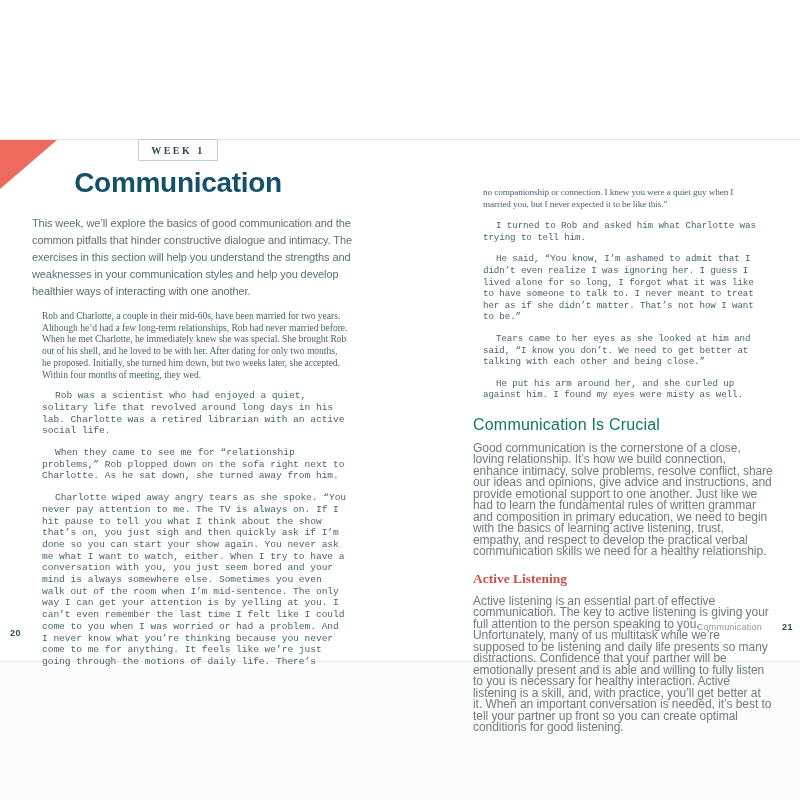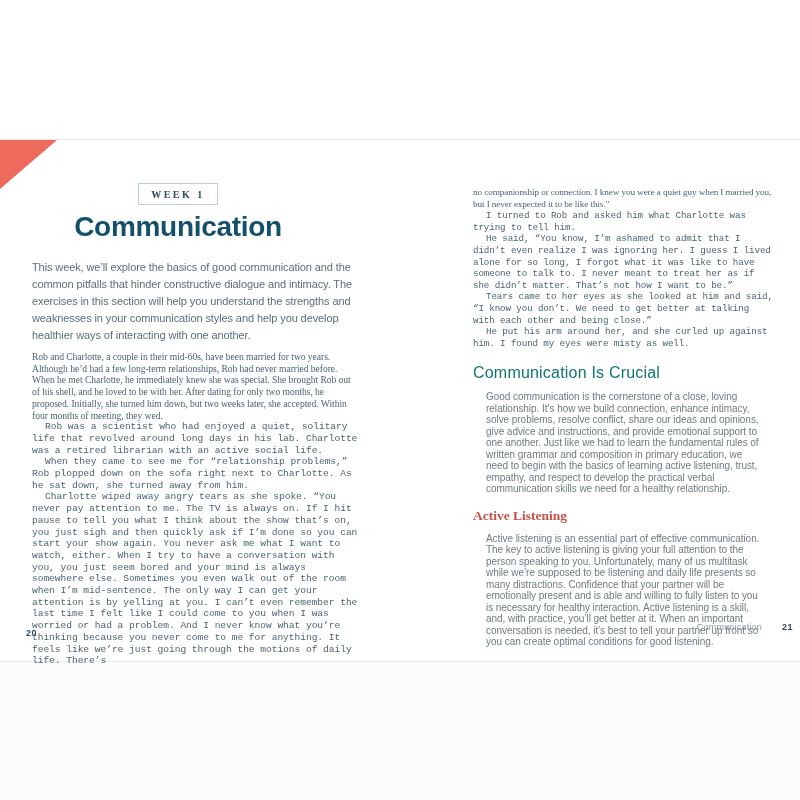--- a/index.html
+++ b/index.html
@@ -9,50 +9,50 @@
   .rule { position:absolute; left:0; right:0; height:1px; background:#e8e8e8; }
   .rule-top { top:139px; }
   .rule-bottom { top:661px; }
   .below-strip { position:absolute; top:662px; left:0; right:0; bottom:0; background:#fcfcfc; }
 
   .corner-triangle { position:absolute; left:0; top:140px; width:0; height:0;
     border-top:49px solid #ee6a5c; border-right:57px solid transparent; }
 
   
   .left-page { position:absolute; left:0; top:139px; width:356px; }
-  .badge-row { margin-top:44px; text-align:center; }
+  .badge-row { text-align:center; }
   .badge { display:inline-block; border:1px solid #bccfd3; padding:5px 12px 4px;
     font-family:"Liberation Serif", serif; font-size:10px; font-weight:bold;
     letter-spacing:2.5px; color:#2c4955; }
   .title { margin:6px 0 0; text-align:center; font-size:28px; font-weight:bold;
     color:#15506b; letter-spacing:-0.3px; }
   .intro { margin:16px 0 0 32px; width:326px; font-size:11px; line-height:17px;
     letter-spacing:-0.1px; color:#5d6f77; }
   .case-heading { margin:12px 0 0 32px; font-size:12px; font-weight:bold;
     letter-spacing:0.3px; color:#2d5a66; }
   .left-body { margin:7px 0 0 32px; width:326px; }
 
-  .serif-body p { margin:0; font-family:"Liberation Serif","DejaVu Serif", serif;
+  .serif-body p { margin:10px; font-family:"Liberation Serif","DejaVu Serif", serif;
     color:#4b6471; }
   .left-body p { font-size:9.6px; line-height:11.7px; letter-spacing:-0.05px; }
   .serif-body p.indent { text-indent:13px;font-family:Liberation Mono, monospace; }
 
   
   .right-page { position:absolute; left:473px; top:139px; width:300px; }
   .right-body { margin-top:48px; }
   .right-body p { font-size:9.2px; line-height:11.6px; letter-spacing:-0.1px; }
   .crucial-heading { margin:15px 0 0; font-size:16px; font-weight:400;
     letter-spacing:0.2px; color:#0f766e; }
-  .sans-body { margin:9px 13px 0; font-size:10px; line-height:11.5px;
+  .sans-body { margin:9px 0 0; font-size:12px; line-height:11.5px;
     letter-spacing:-0.05px; color:#6e7b81; }
   .active-heading { margin:13px 0 0; font-family:"Liberation Serif","DejaVu Serif", serif;
     font-size:13.5px; font-weight:bold; color:#c75245; }
 
   
-  .footer-left { position:absolute; left:26px; top:622px;text-align:right; }
+  .footer-left { position:absolute; left:10px; top:622px;text-align:right; }
   .footer-right { position:absolute; right:7px; top:622px; display:flex;
     align-items:baseline; gap:20px; }
   .page-num { font-size:9px; font-weight:bold; color:#2c4a59; letter-spacing:0.5px; }
   .running-head { font-size:9px; color:#8d979b; letter-spacing:0.2px; }
 </style>
 </head>
 <body>
 
 <div class="canvas">
 

